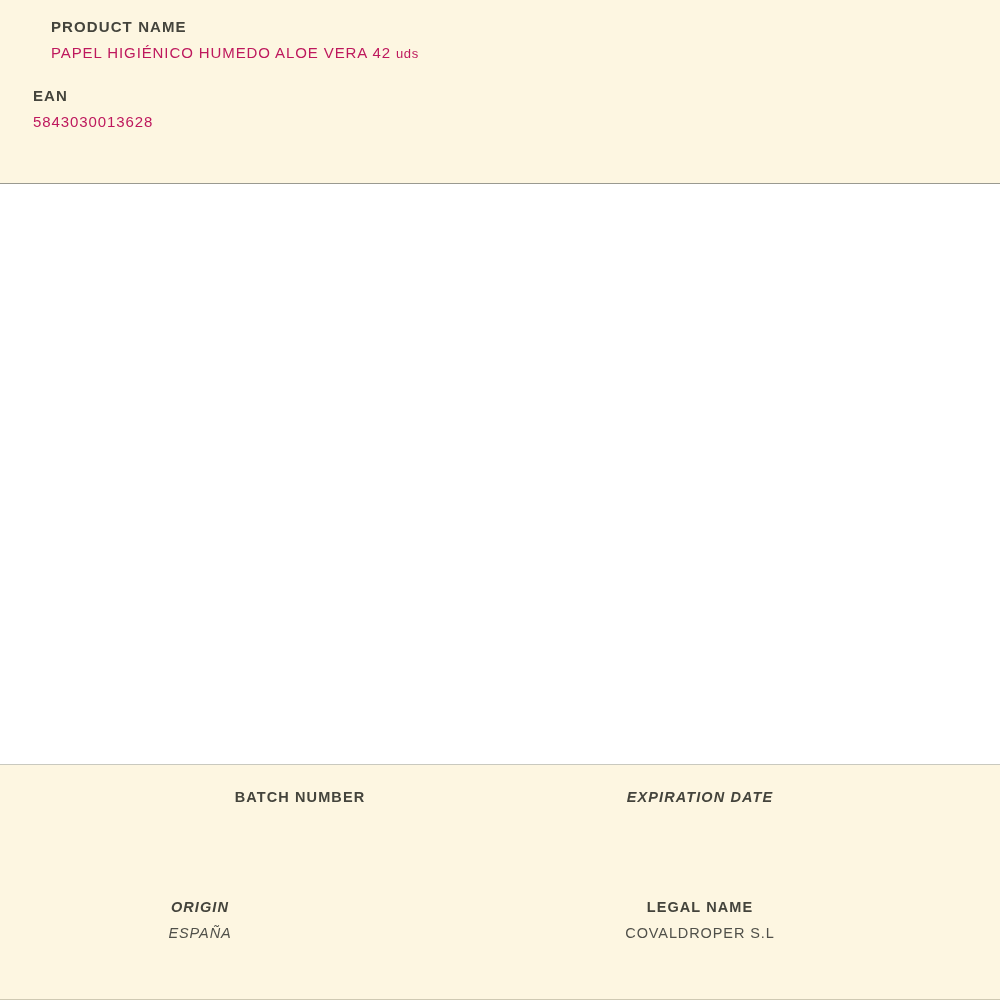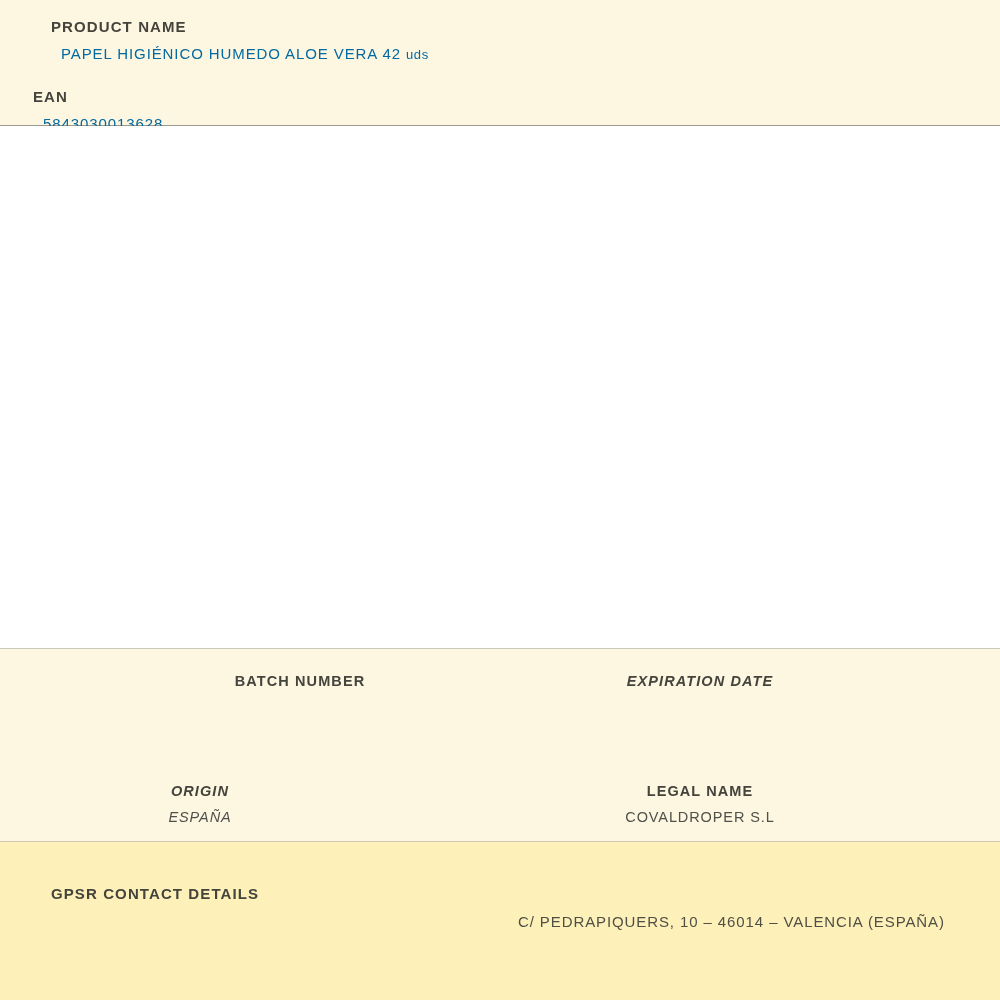--- a/index.html
+++ b/index.html
@@ -21,59 +21,59 @@
     position: relative;
     display: flex;
     flex-direction: column;
   }
 
   
   .top-block {
     background: #fdf6e1;
     padding: 18px 0 0 0;
     border-bottom: 1px solid #9a9a90;
-    height: 126px;
+    height: 184px;
     box-sizing: border-box;
   }
   .field {
     padding-left: 51px;
   }
   .field + .field {
     margin-top: 26px;
     padding-left: 33px;
   }
   .field-label {
     font-size: 15px;
     font-weight: bold;
     letter-spacing: 1.1px;
     color: #44443c;
     margin: 0 0 9px 0;
   }
   .field-value {
     font-size: 15px;
     letter-spacing: 0.9px;
-    color: #0369a1;
-    margin: 10px;
+    color: #be185d;
+    margin: 0;
   }
   .value-suffix {
     font-size: 13px;
     letter-spacing: 0.6px;
   }
 
   
   .blank-area {
     background: #ffffff;
     flex: 1 1 auto;
     border-bottom: 1px solid #c9c9bf;
   }
 
   
   .info-block {
     background: #fdf6e1;
-    height: 193px;
+    height: 235px;
     box-sizing: border-box;
     border-bottom: 1px solid #cfc9b3;
     position: relative;
   }
   .info-row {
     display: flex;
   }
   .info-row.first {
     padding-top: 24px;
   }
@@ -162,18 +162,14 @@
         <p class="info-label">ORIGIN</p>
         <p class="info-value">ESPAÑA</p>
       </div>
       <div class="info-cell left">
         <p class="info-label">LEGAL NAME</p>
         <p class="info-value">COVALDROPER S.L</p>
       </div>
     </div>
   </section>
 
-  <section class="footer-block">
-    <p class="footer-label">GPSR CONTACT DETAILS</p>
-    <p class="footer-address">C/ PEDRAPIQUERS, 10 – 46014 – VALENCIA (ESPAÑA)</p>
-  </section>
 
 </div>
 
 </body></html>

